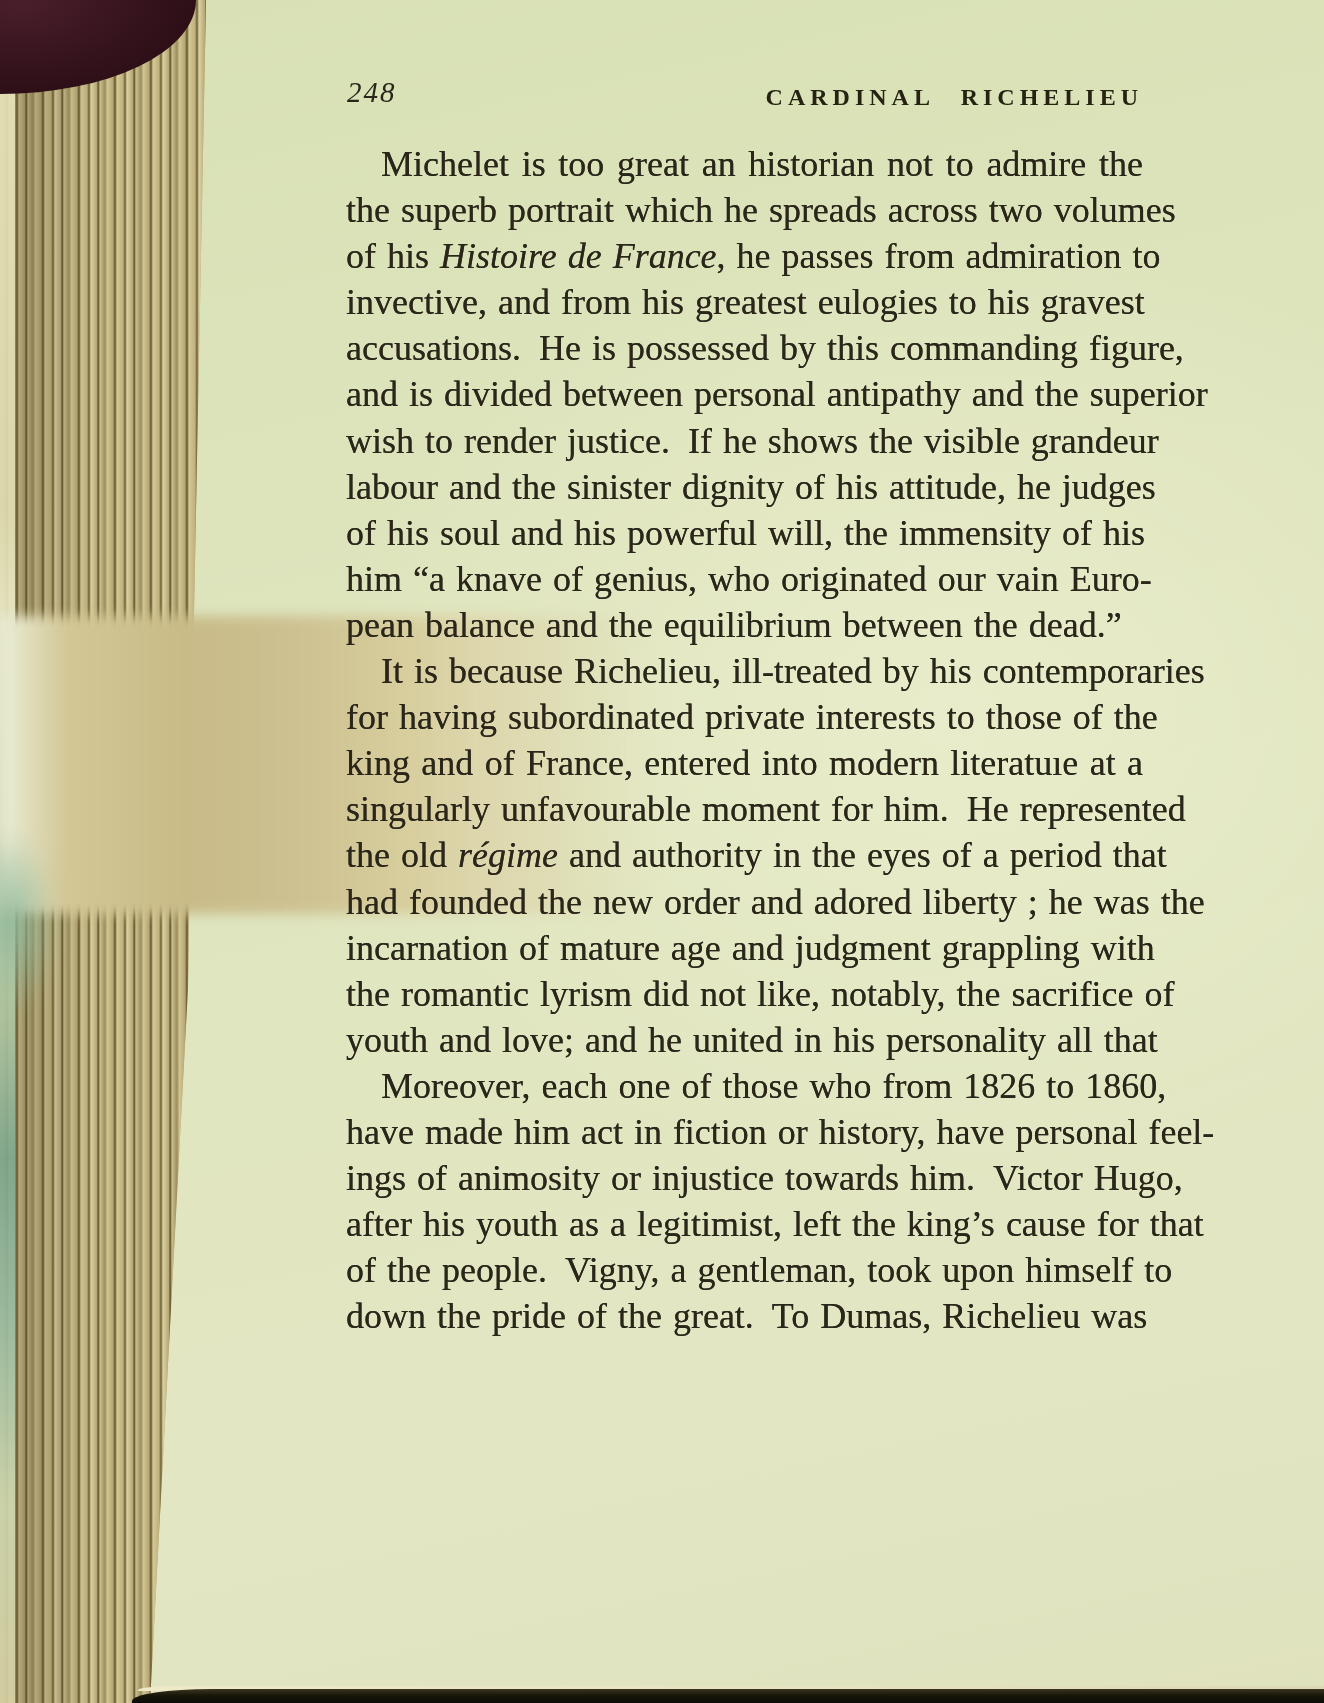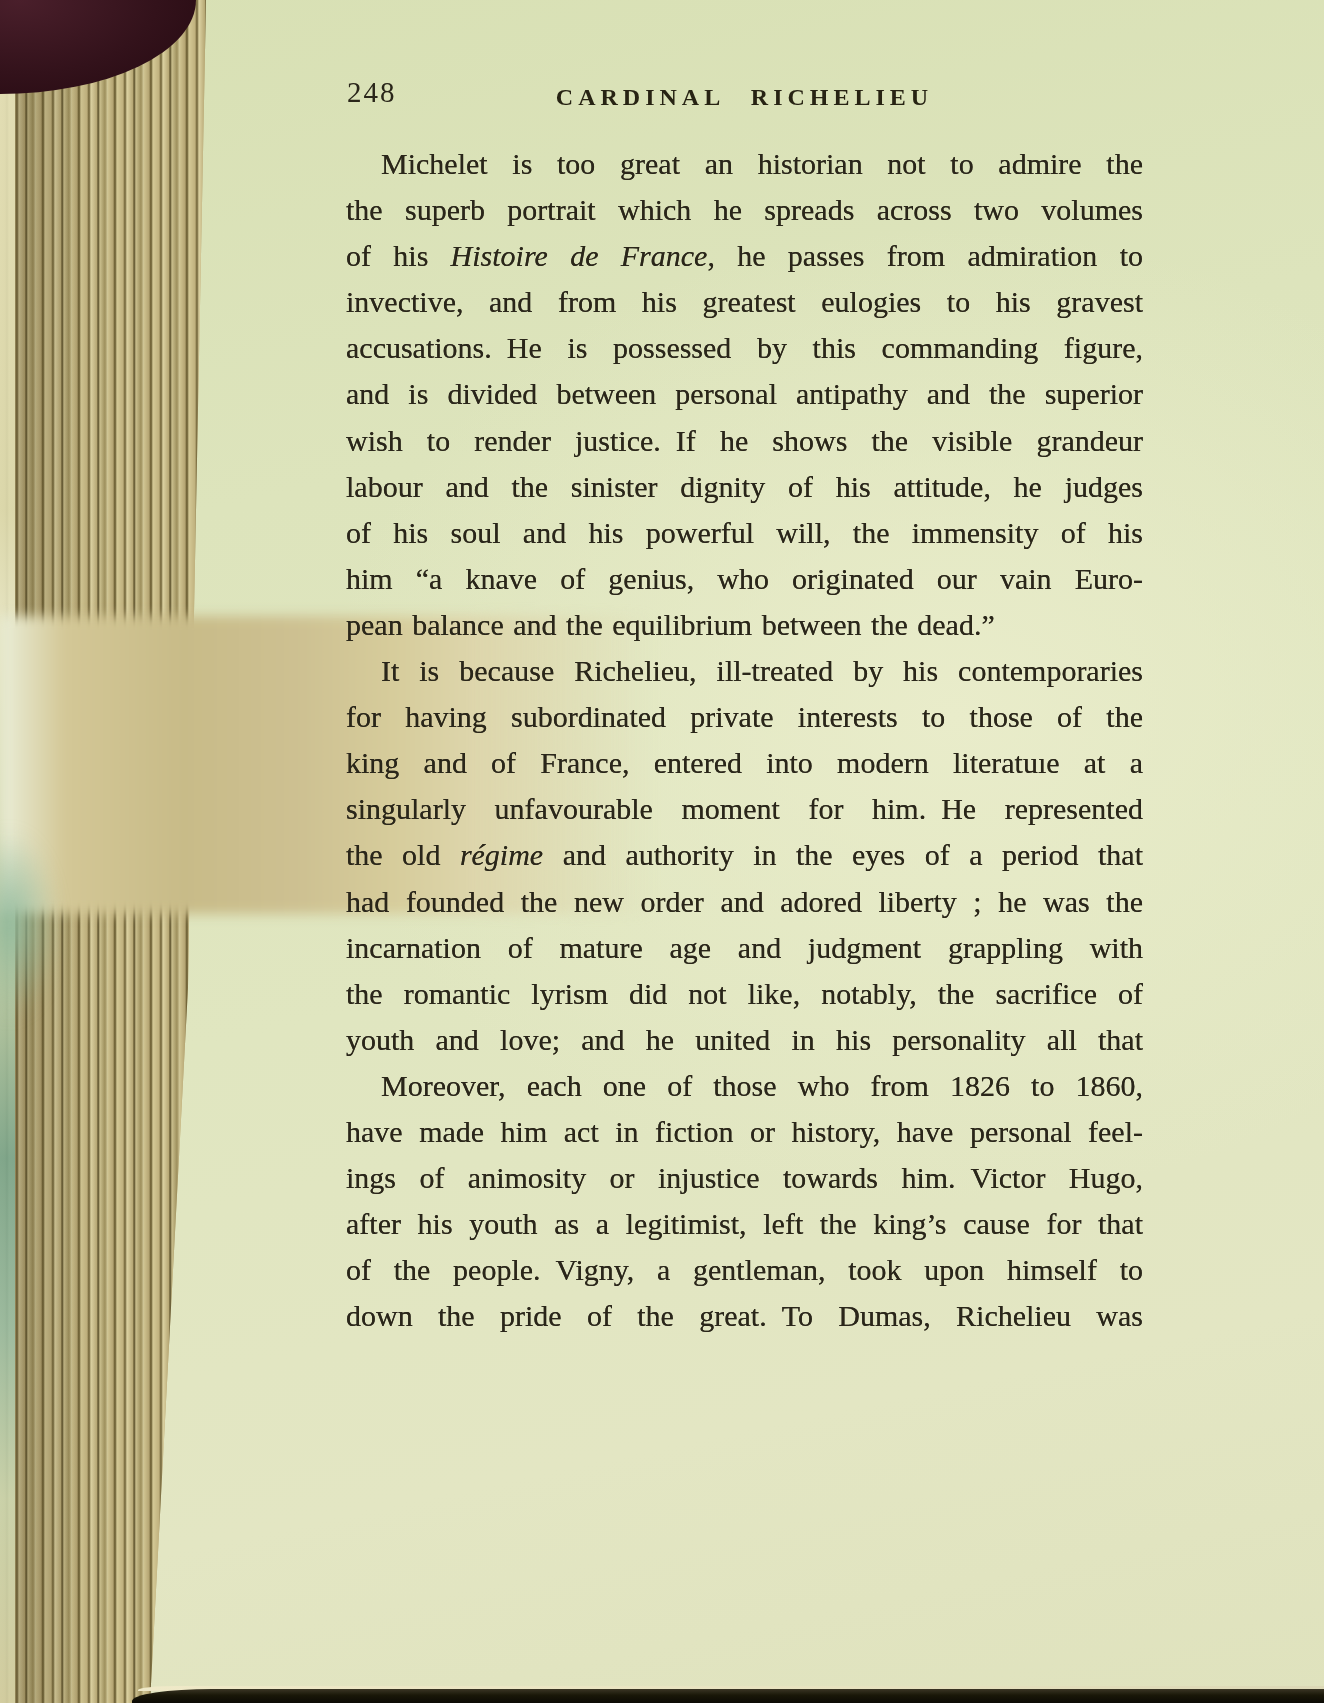--- a/index.html
+++ b/index.html
@@ -58,33 +58,33 @@
     position:absolute;left:138px;right:0;bottom:12px;height:5px;
     background:linear-gradient(90deg,#efe9c8 0%,#e7e3c0 60%,#dcd8b6 100%);
     border-top-left-radius:40px 4px;
   }
   .scan-strip{
     position:absolute;left:132px;right:0;bottom:0;height:14px;
     background:linear-gradient(180deg,#3a3524 0%,#191708 45%,#0b0a04 100%);
     border-top-left-radius:80px 12px;
   }
   
-  .ink{color:#2a261a;}
+  .ink{color:#2a261a;font-style:italic;}
   .page-number{
     position:absolute;left:347px;top:76px;
     font-size:29px;letter-spacing:2px;
   }
   .running-header{
     position:absolute;left:346px;top:84px;width:797px;
-    text-align:center;font-size:24px;font-weight:bold;
+    text-align:right;font-size:24px;font-weight:bold;
     letter-spacing:5px;word-spacing:16px;color:#272313;
   }
   .body-text{
     position:absolute;left:346px;top:141px;width:797px;
-    font-size:30px;color:#2a261a;
+    font-size:36px;color:#2a261a;
     text-shadow:0 0 .5px rgba(42,38,26,.85);
   }
   .line{
     height:46.1px;line-height:46.1px;
     text-align:justify;text-align-last:justify;
     word-spacing:2px;white-space:nowrap;
   }
   .line.first{text-indent:35px;}
   .line.short{text-align-last:left;}
   .it{font-style:italic;}

